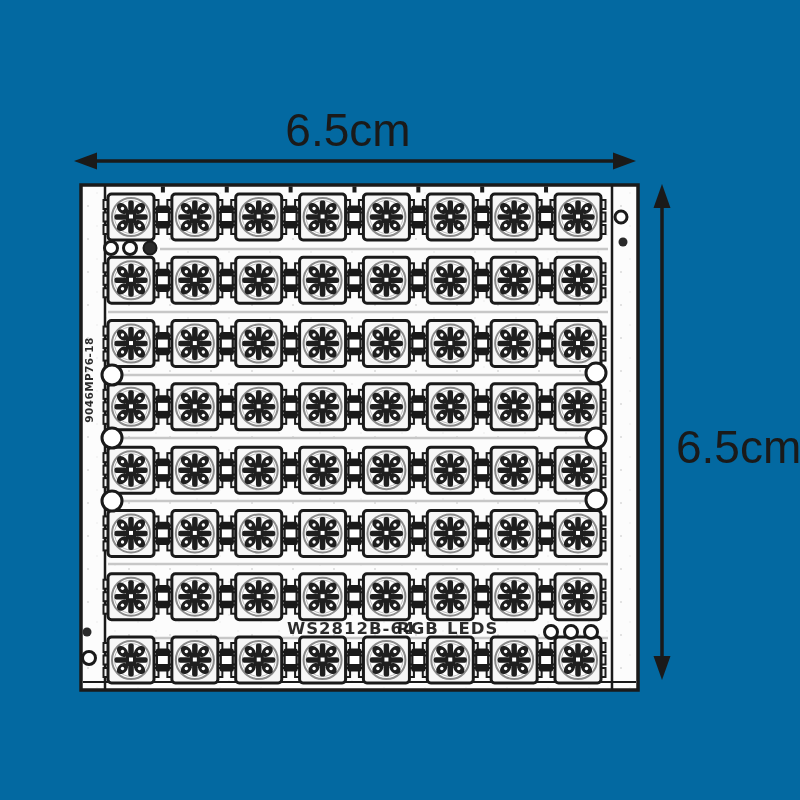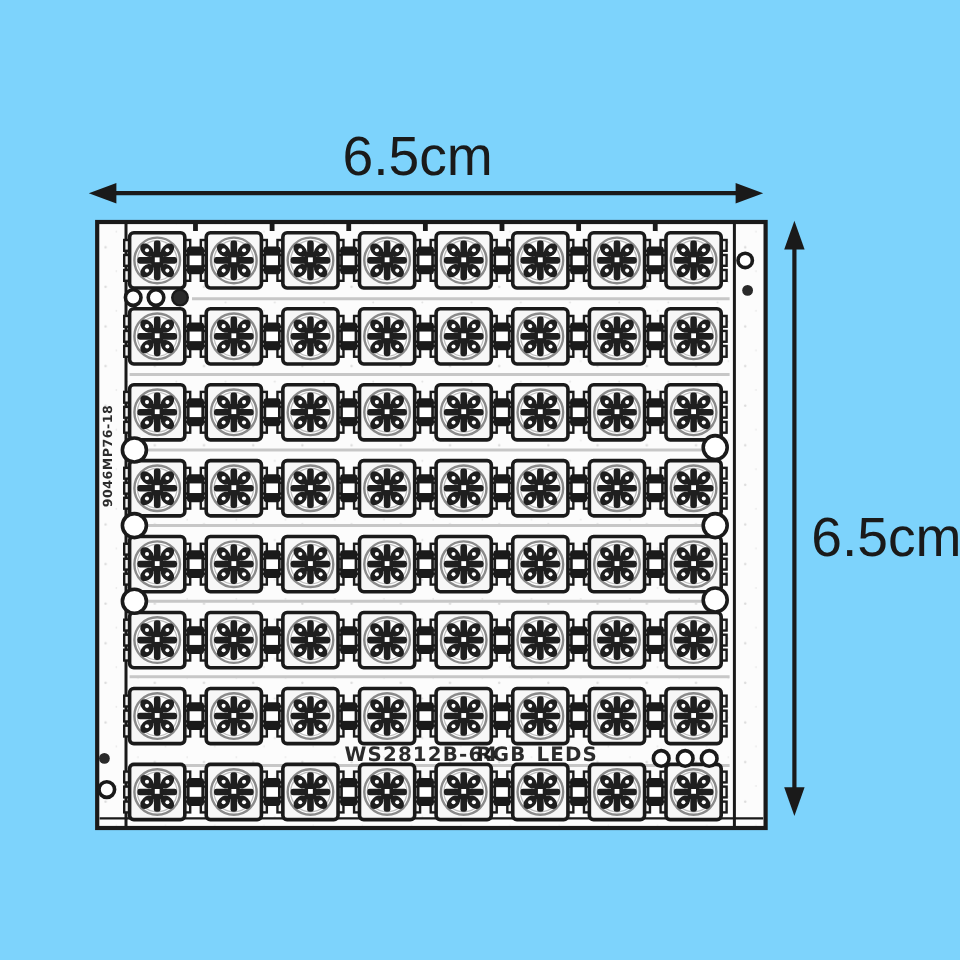--- a/index.html
+++ b/index.html
@@ -5,21 +5,21 @@
   html, body {
     margin: 0;
     padding: 0;
     background: #ffffff;
     font-family: "Liberation Sans", sans-serif;
   }
   .canvas {
     position: relative;
     width: 800px;
     height: 800px;
-    background: #7dd3fc;
+    background: #0369a1;
     overflow: hidden;
   }
   svg { display: block; }
   .dim-label {
     font-family: "Liberation Sans", sans-serif;
     font-size: 46px;
     fill: #1a1a1a;
   }
   .silkscreen {
     font-family: "DejaVu Sans", sans-serif;

